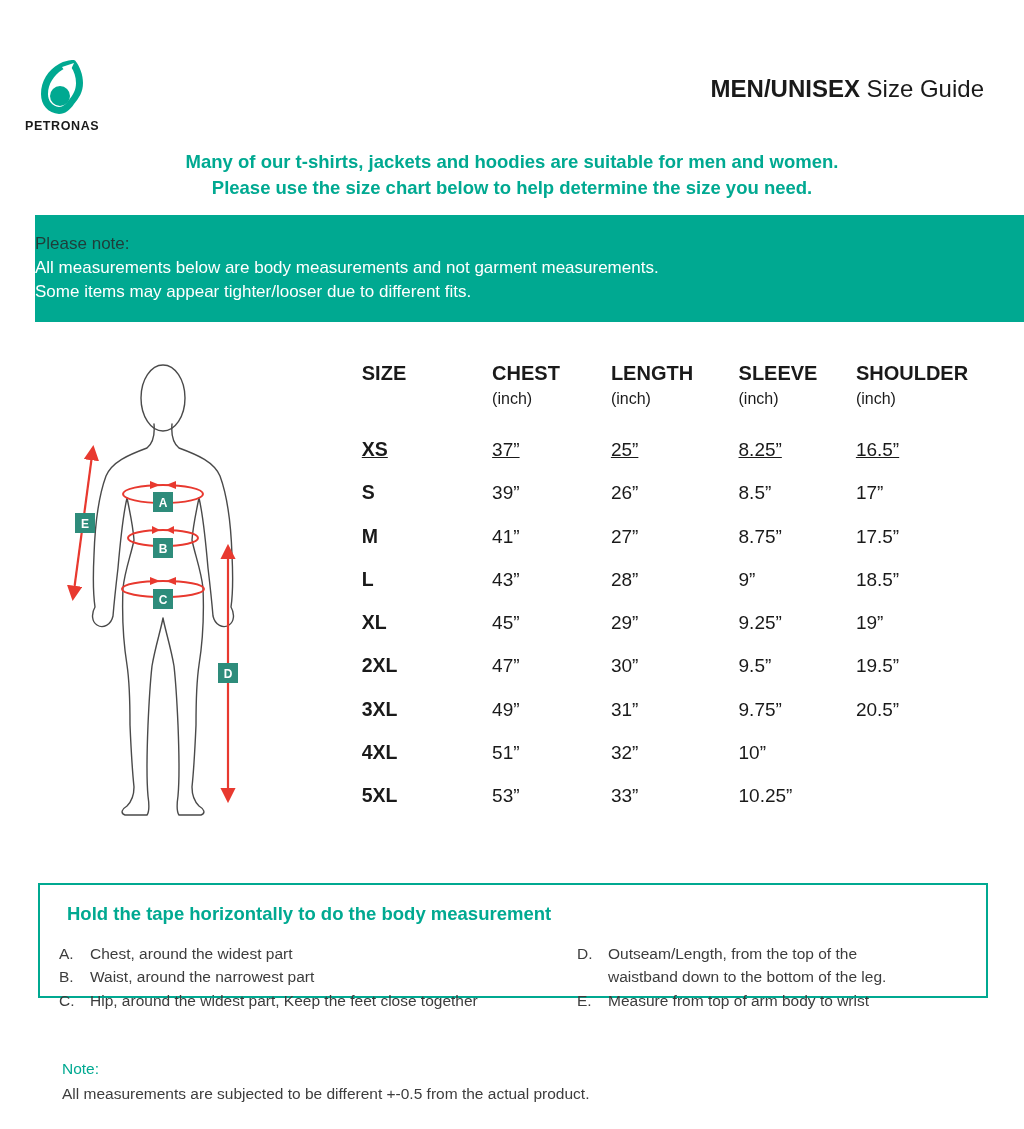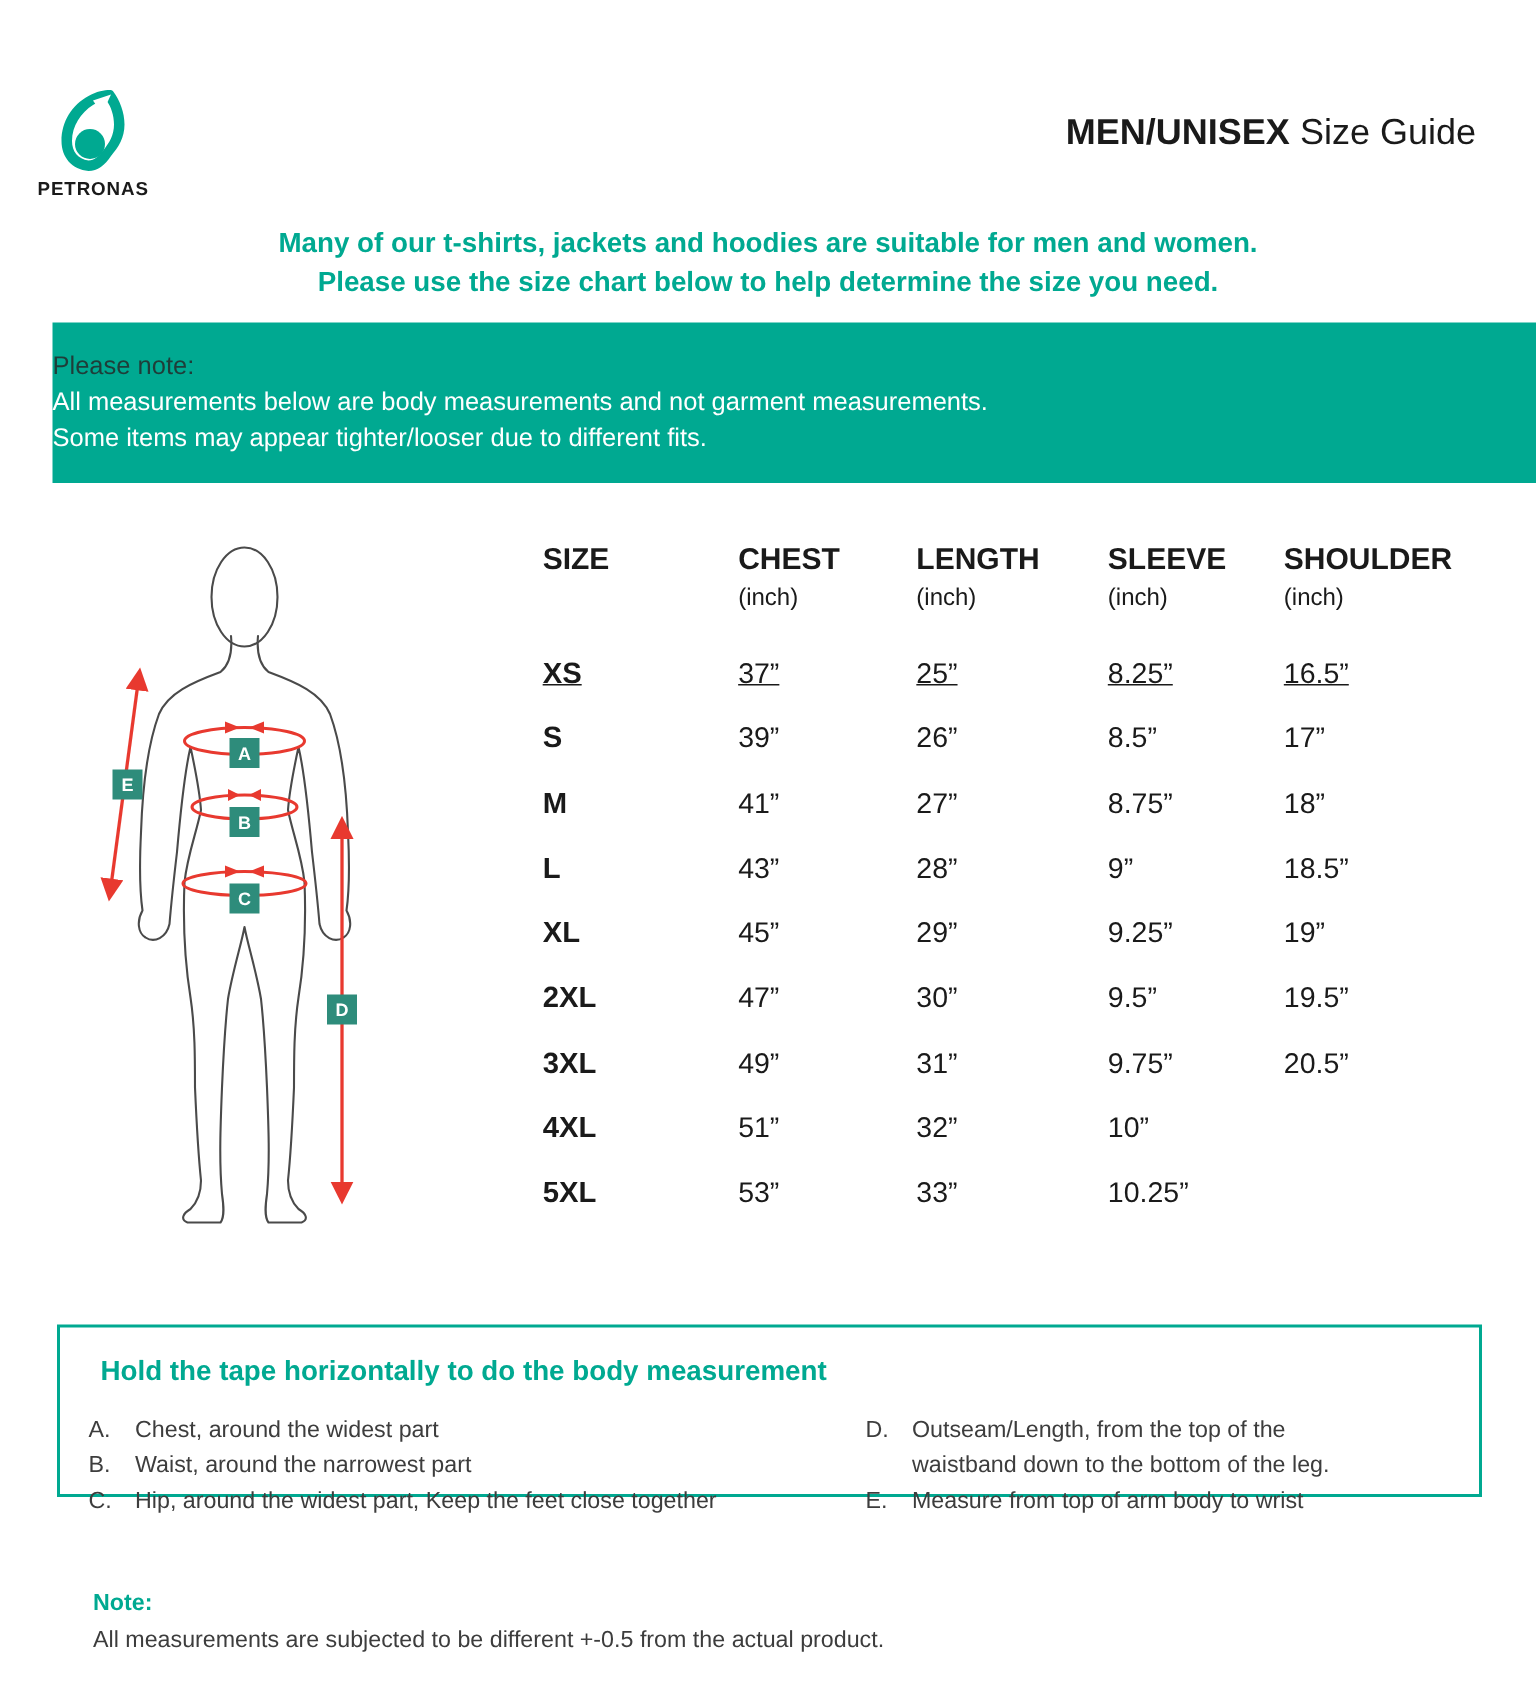--- a/index.html
+++ b/index.html
@@ -50,21 +50,21 @@
   .mtitle{position:absolute;left:27px;top:18px;color:var(--teal);font-weight:700;font-size:18.5px;white-space:nowrap;}
   .legend{position:absolute;top:57px;font-size:15.5px;line-height:23.4px;color:var(--gray);}
   .legend.left{left:19px;width:505px;}
   .legend.right{left:537px;width:322px;}
   .lrow{display:flex;}
   .lkey{width:31px;flex:none;}
   .ltext{flex:1;}
 
   
   .noteblk{position:absolute;left:62px;top:1056px;font-size:15.5px;line-height:25px;}
-  .nlabel{color:var(--teal);font-weight:700;}
+  .nlabel{color:var(--teal);font-weight:400;}
   .ntext{color:var(--gray);}
 </style>
 </head>
 <body>
 
 <div class="page">
 
   <div class="logo">
     <svg width="44" height="55" viewBox="0 0 44 55">
       <path fill-rule="evenodd" fill="#00A991" d="
@@ -232,21 +232,21 @@
         <div class="tval">9.5”</div>
         <div class="tval">9.75”</div>
         <div class="tval">10”</div>
         <div class="tval">10.25”</div>
       </div>
       <div class="tcol" style="left: 912px;">
         <div class="th">SHOULDER</div>
         <div class="tsub">(inch)</div>
         <div class="tval first">16.5”</div>
         <div class="tval">17”</div>
-        <div class="tval">18”</div>
+        <div class="tval">17.5”</div>
         <div class="tval">18.5”</div>
         <div class="tval">19”</div>
         <div class="tval">19.5”</div>
         <div class="tval">20.5”</div>
       </div>
     </div>
 
   <div class="mbox">
     <div class="mtitle">Hold the tape horizontally to do the body measurement</div>
     <div class="legend left">

